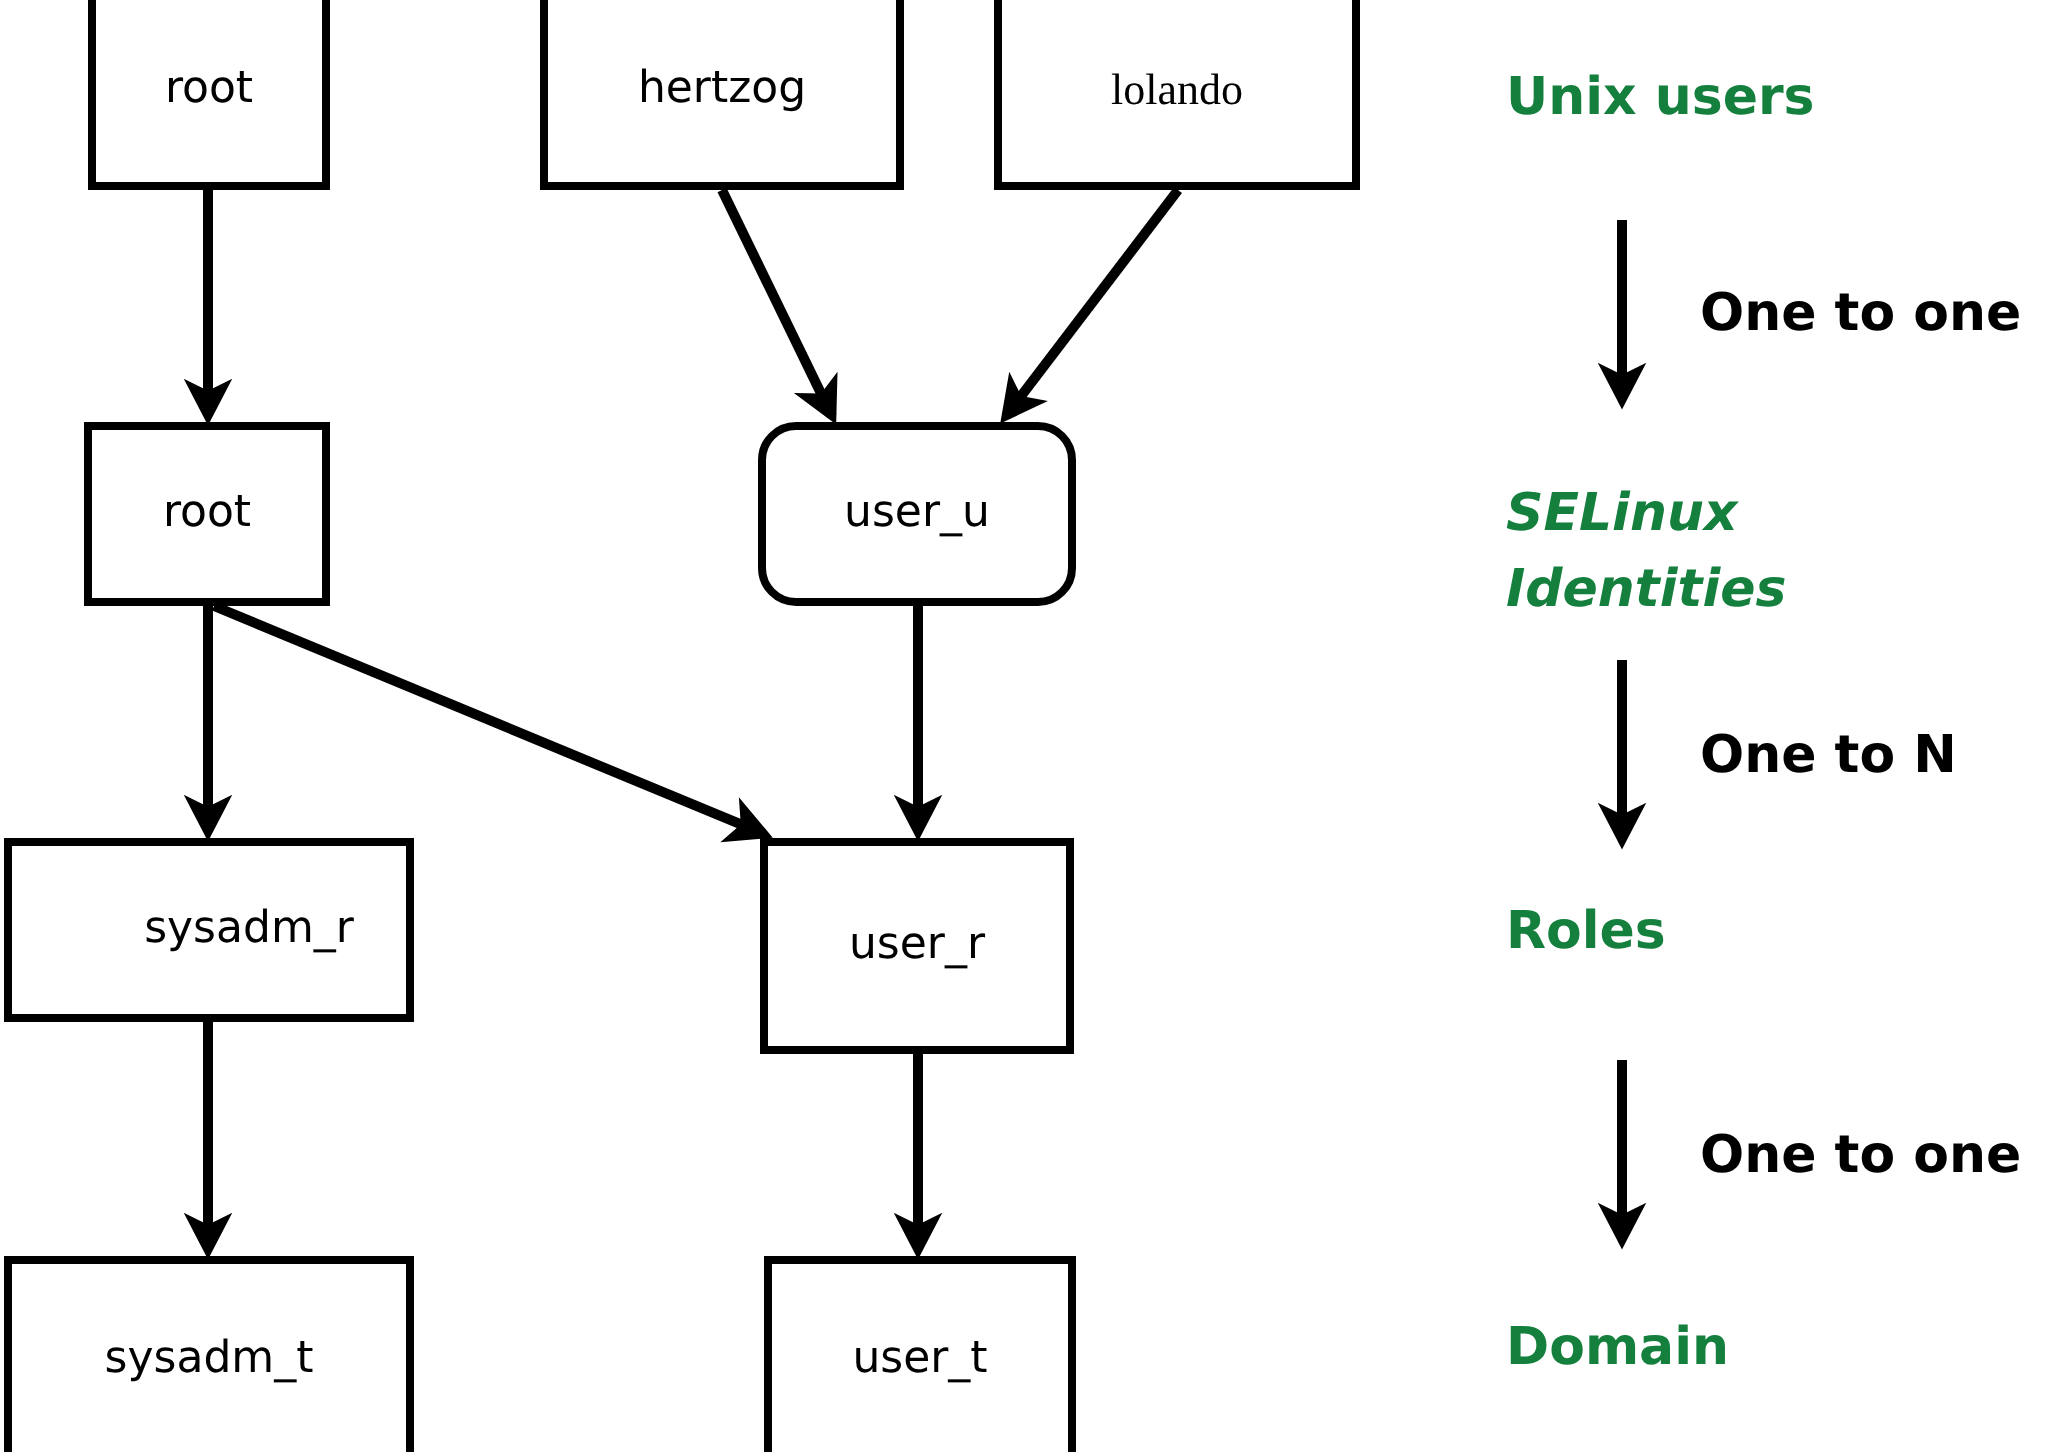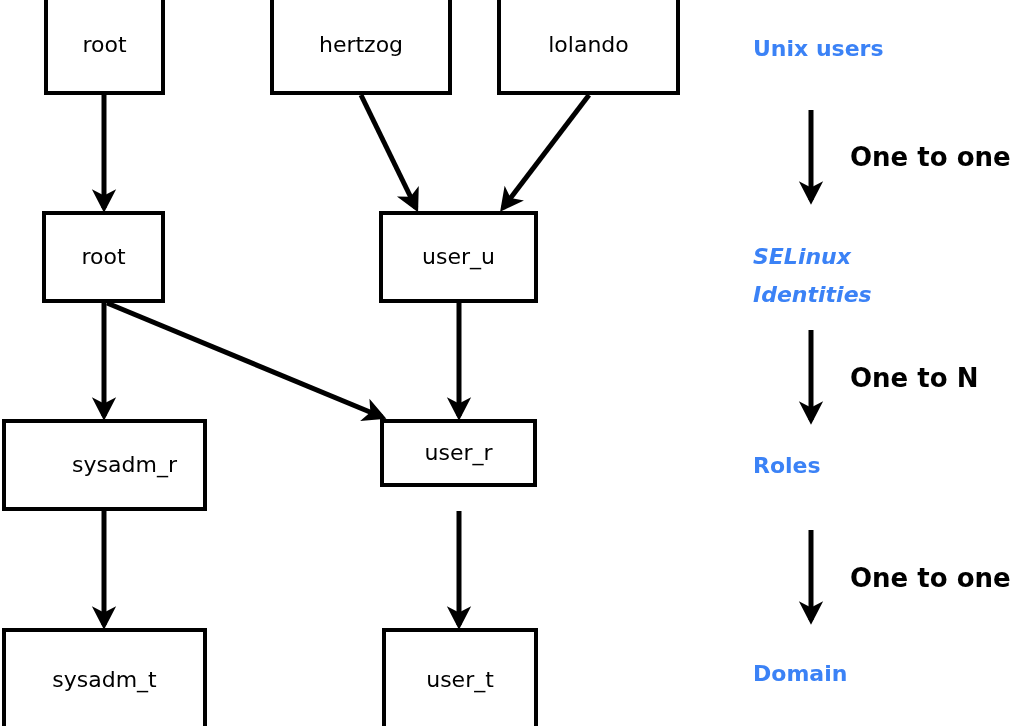--- a/index.html
+++ b/index.html
@@ -39,23 +39,23 @@
     font-family: "DejaVu Sans", sans-serif;
     font-size: 22px;
     font-weight: 400;
     color: #000000;
     line-height: 1;
     white-space: nowrap;
   }
   .legend-heading {
     position: absolute;
     font-family: "DejaVu Sans", sans-serif;
-    font-size: 22px;
+    font-size: 26px;
     font-weight: bold;
-    color: #3b82f6;
+    color: #15803d;
     line-height: 38px;
     white-space: pre-line;
     z-index: 2;
   }
   .legend-rel {
     position: absolute;
     font-family: "DejaVu Sans", sans-serif;
     font-size: 26px;
     font-weight: 700;
     color: #000000;
@@ -93,32 +93,32 @@
   </svg>
 
   <div id="node-layer">
       <div class="node" style="left: 44px; top: -6px; width: 121px; height: 101px; border-color: rgb(0, 0, 0);">
         <span class="node-label" style="color: rgb(0, 0, 0);">root</span>
       </div>
       <div class="node" style="left: 270px; top: -6px; width: 182px; height: 101px; border-color: rgb(0, 0, 0);">
         <span class="node-label" style="color: rgb(0, 0, 0);">hertzog</span>
       </div>
       <div class="node" style="left: 497px; top: -6px; width: 183px; height: 101px; border-color: rgb(0, 0, 0);">
-        <span class="node-label" style="color: rgb(0, 0, 0);">lolando</span>
+        <span class="node-label" style="color: rgb(0, 0, 0); font-family: Liberation Serif, serif;">lolando</span>
       </div>
       <div class="node" style="left: 42px; top: 211px; width: 123px; height: 92px; border-color: rgb(0, 0, 0);">
         <span class="node-label" style="color: rgb(0, 0, 0);">root</span>
       </div>
-      <div class="node" style="left: 379px; top: 211px; width: 159px; height: 92px; border-color: rgb(0, 0, 0);">
+      <div class="node" style="left: 379px; top: 211px; width: 159px; height: 92px; border-color: rgb(0, 0, 0); border-radius: 19px;">
         <span class="node-label" style="color: rgb(0, 0, 0);">user_u</span>
       </div>
       <div class="node" style="left: 2px; top: 419px; width: 205px; height: 92px; border-color: rgb(0, 0, 0); padding-left: 40px;">
         <span class="node-label" style="color: rgb(0, 0, 0);">sysadm_r</span>
       </div>
-      <div class="node" style="left: 380px; top: 419px; width: 157px; height: 68px; border-color: rgb(0, 0, 0);">
+      <div class="node" style="left: 380px; top: 419px; width: 157px; height: 108px; border-color: rgb(0, 0, 0);">
         <span class="node-label" style="color: rgb(0, 0, 0);">user_r</span>
       </div>
       <div class="node" style="left: 2px; top: 628px; width: 205px; height: 104px; border-color: rgb(0, 0, 0);">
         <span class="node-label" style="color: rgb(0, 0, 0);">sysadm_t</span>
       </div>
       <div class="node" style="left: 382px; top: 628px; width: 156px; height: 104px; border-color: rgb(0, 0, 0);">
         <span class="node-label" style="color: rgb(0, 0, 0);">user_t</span>
       </div>
     </div>
   <div id="legend-layer">

